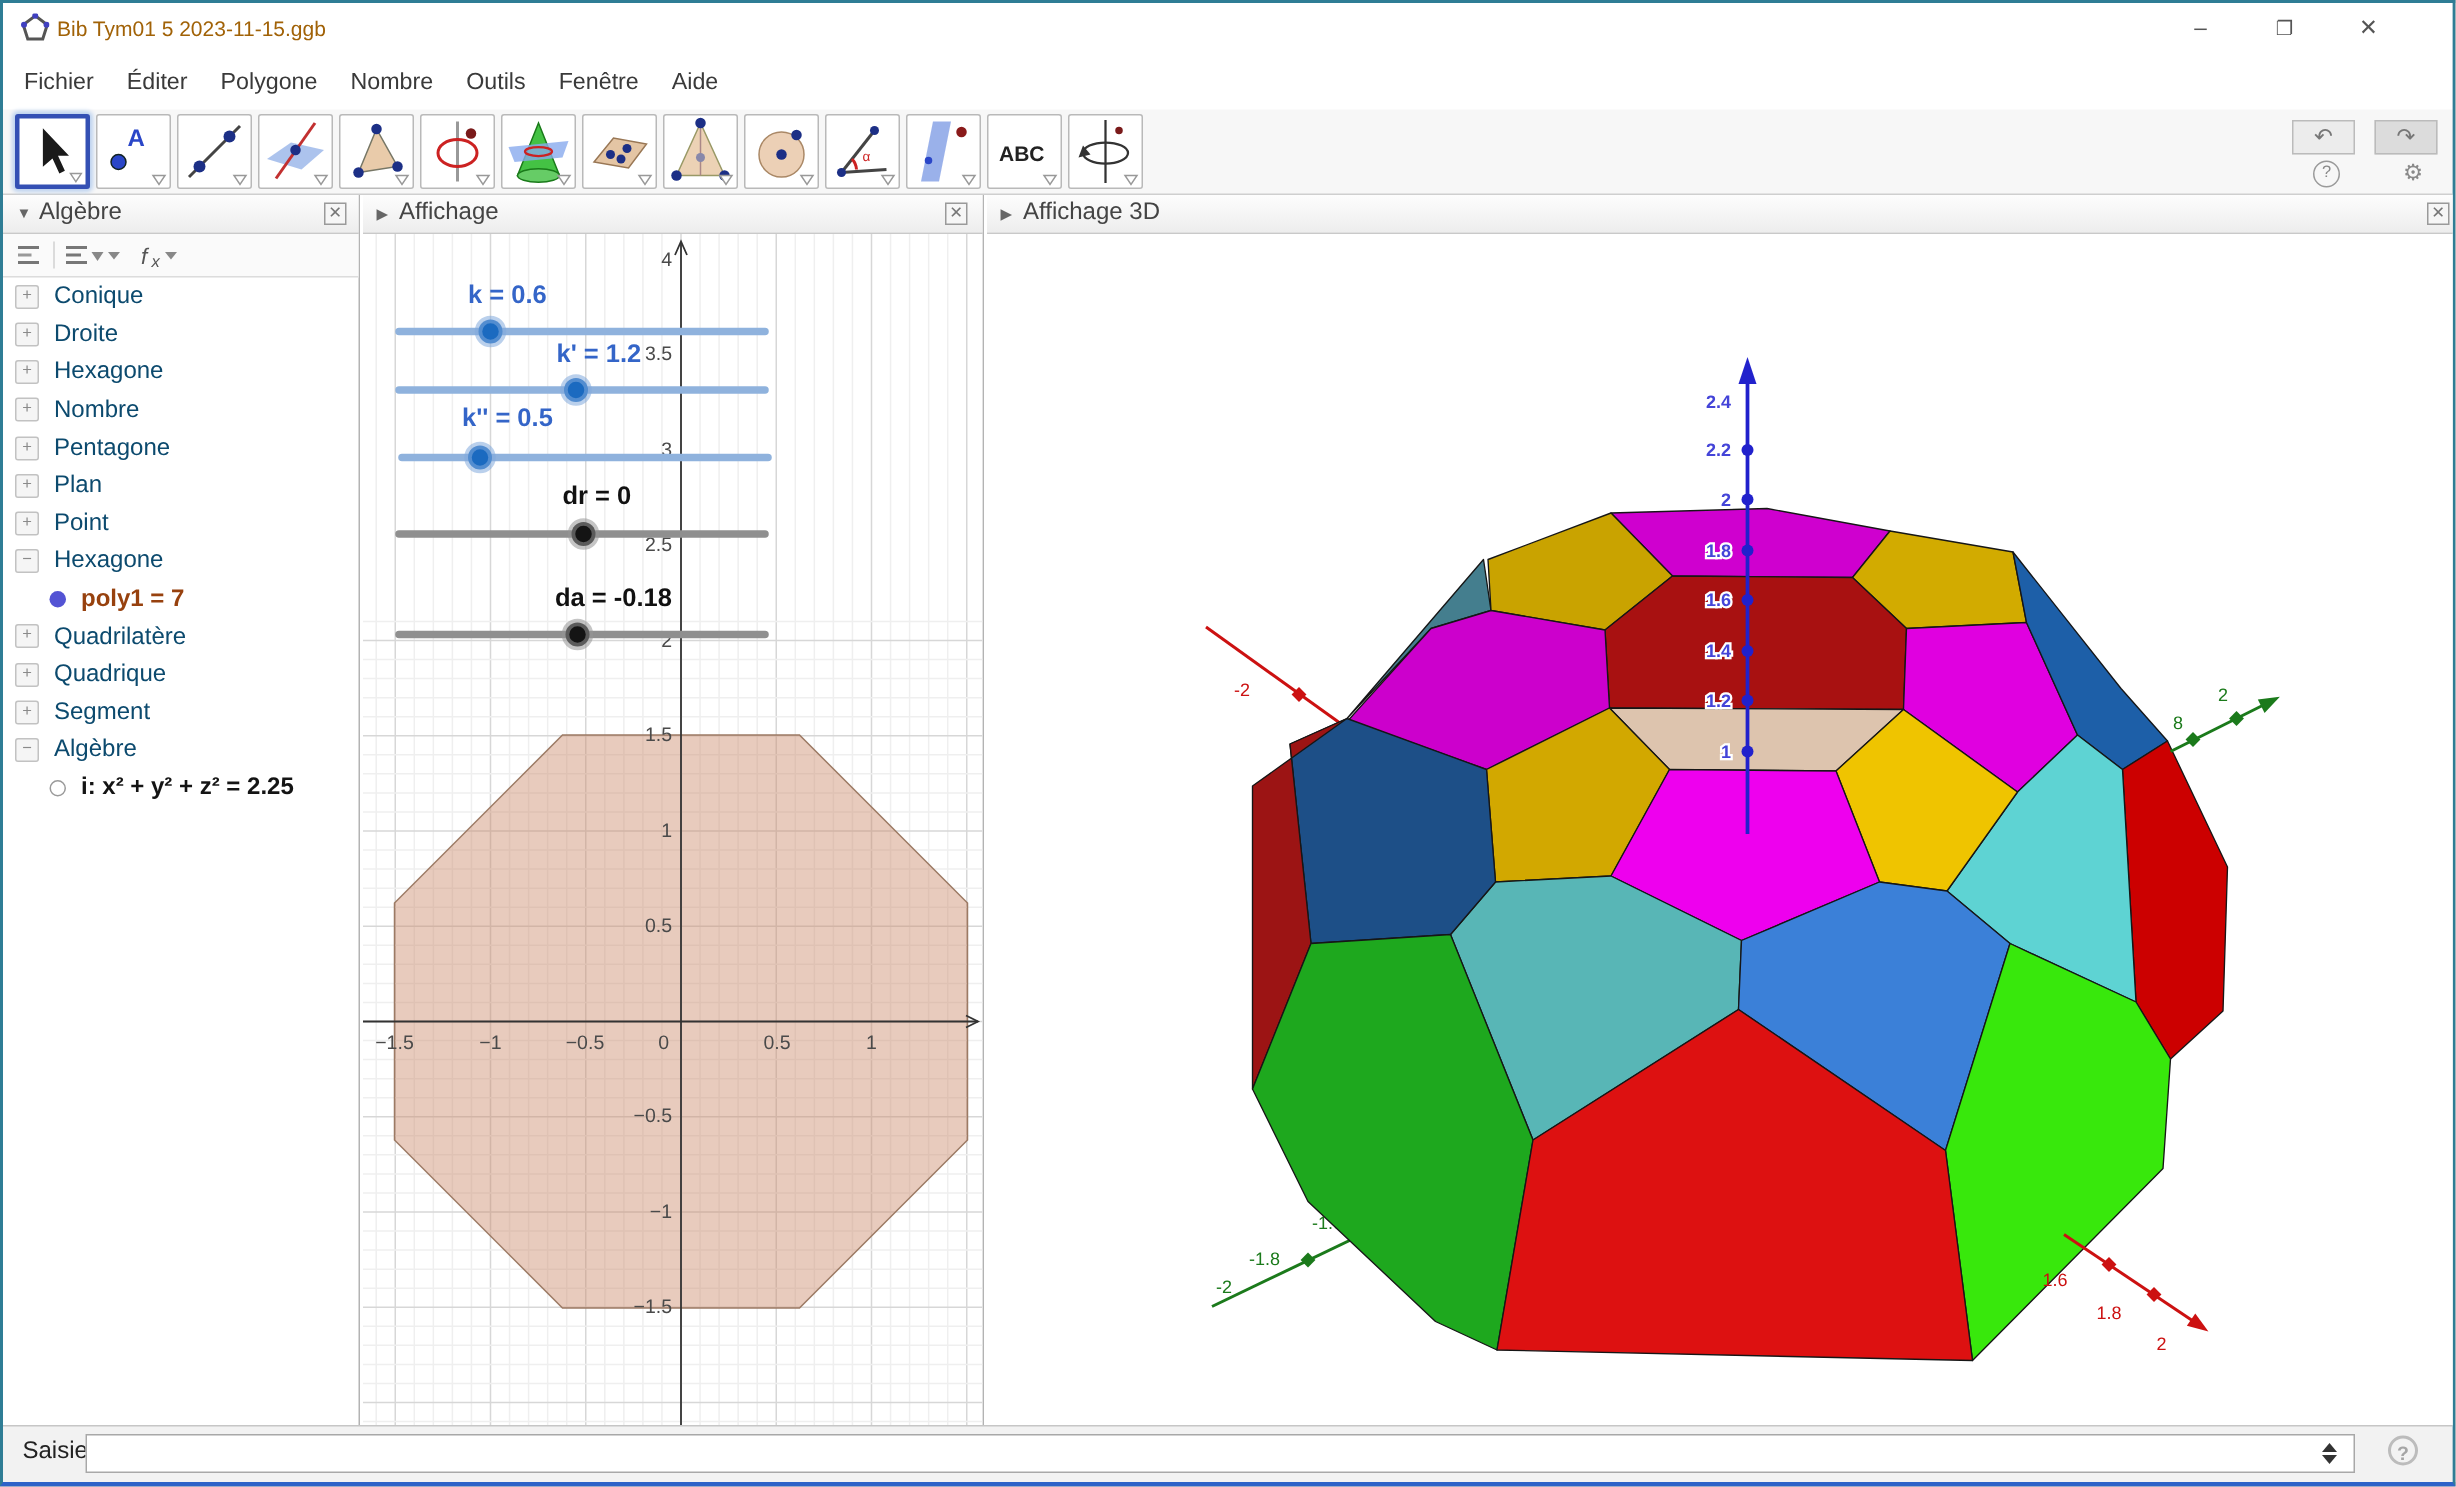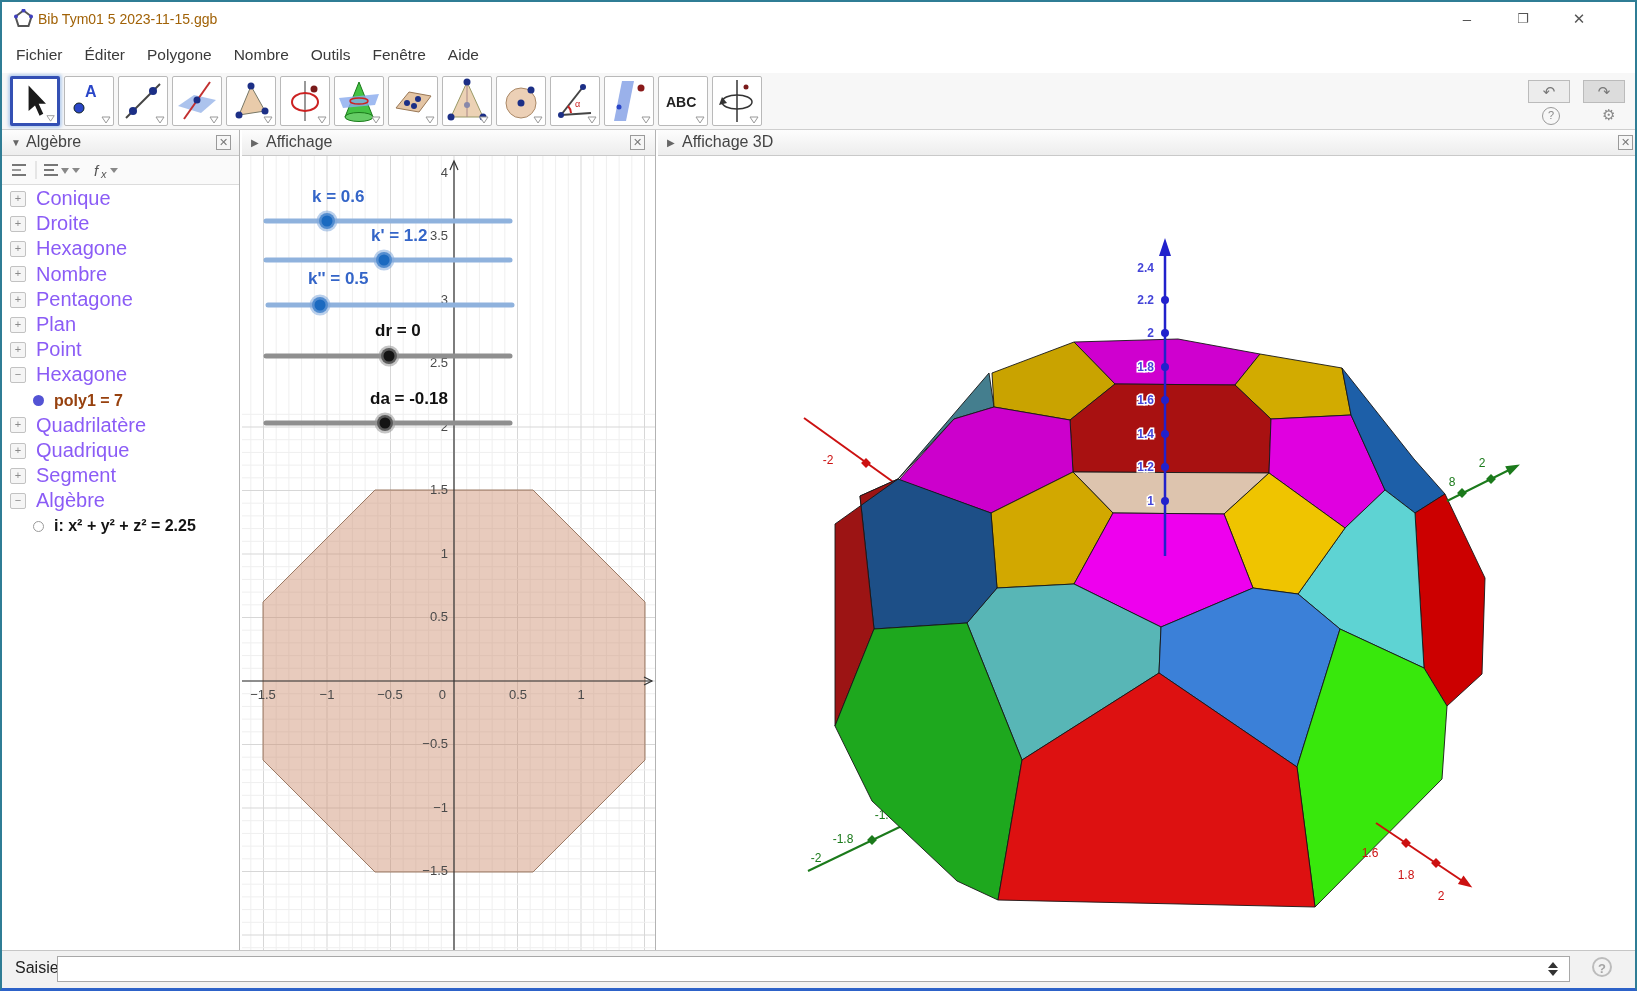--- a/index.html
+++ b/index.html
@@ -37,21 +37,21 @@
           box-sizing:border-box;text-align:center;line-height:12px;font-size:11px;color:#777;background:#f6f6f6;}
   .pcontent{position:absolute;left:0;top:26px;}
   
   .algbar{position:absolute;left:0;top:26px;width:100%;height:29px;border-bottom:1px solid #dcdcdc;
           box-sizing:border-box;background:#fafafa;}
   .algtree{position:absolute;left:0;top:55px;width:100%;}
   .arow{height:25.2px;line-height:25.2px;white-space:nowrap;}
   .expbox{display:inline-block;width:14px;height:14px;border:1px solid #c2c2c2;border-radius:2px;
           background:#f5f5f5;color:#8a8a8a;font-size:11px;line-height:12px;text-align:center;
           vertical-align:middle;margin-left:8px;margin-right:10px;}
-  .albl{font-size:20px;color:#8b5cf6;vertical-align:middle;}
+  .albl{font-size:16px;color:#0c4a6e;vertical-align:middle;}
   .cmark{display:inline-block;width:11px;height:11px;border-radius:50%;vertical-align:middle;
          margin-left:31px;margin-right:10px;}
   .clbl{font-size:16px;font-weight:bold;vertical-align:middle;}
   
   .inputbar{position:absolute;left:0;top:948px;width:100%;height:38px;background:#f2f2f2;
             border-top:1px solid #c6c6c6;box-sizing:border-box;}
   .saisie{position:absolute;left:13px;top:8px;font-size:16px;color:#222;}
   .sfield{position:absolute;left:55px;top:5px;width:1513px;height:26px;border:1px solid #a8a8a8;
           background:#fff;box-sizing:border-box;font-size:15px;padding:0 24px 0 6px;
           font-family:"Liberation Sans",sans-serif;}

